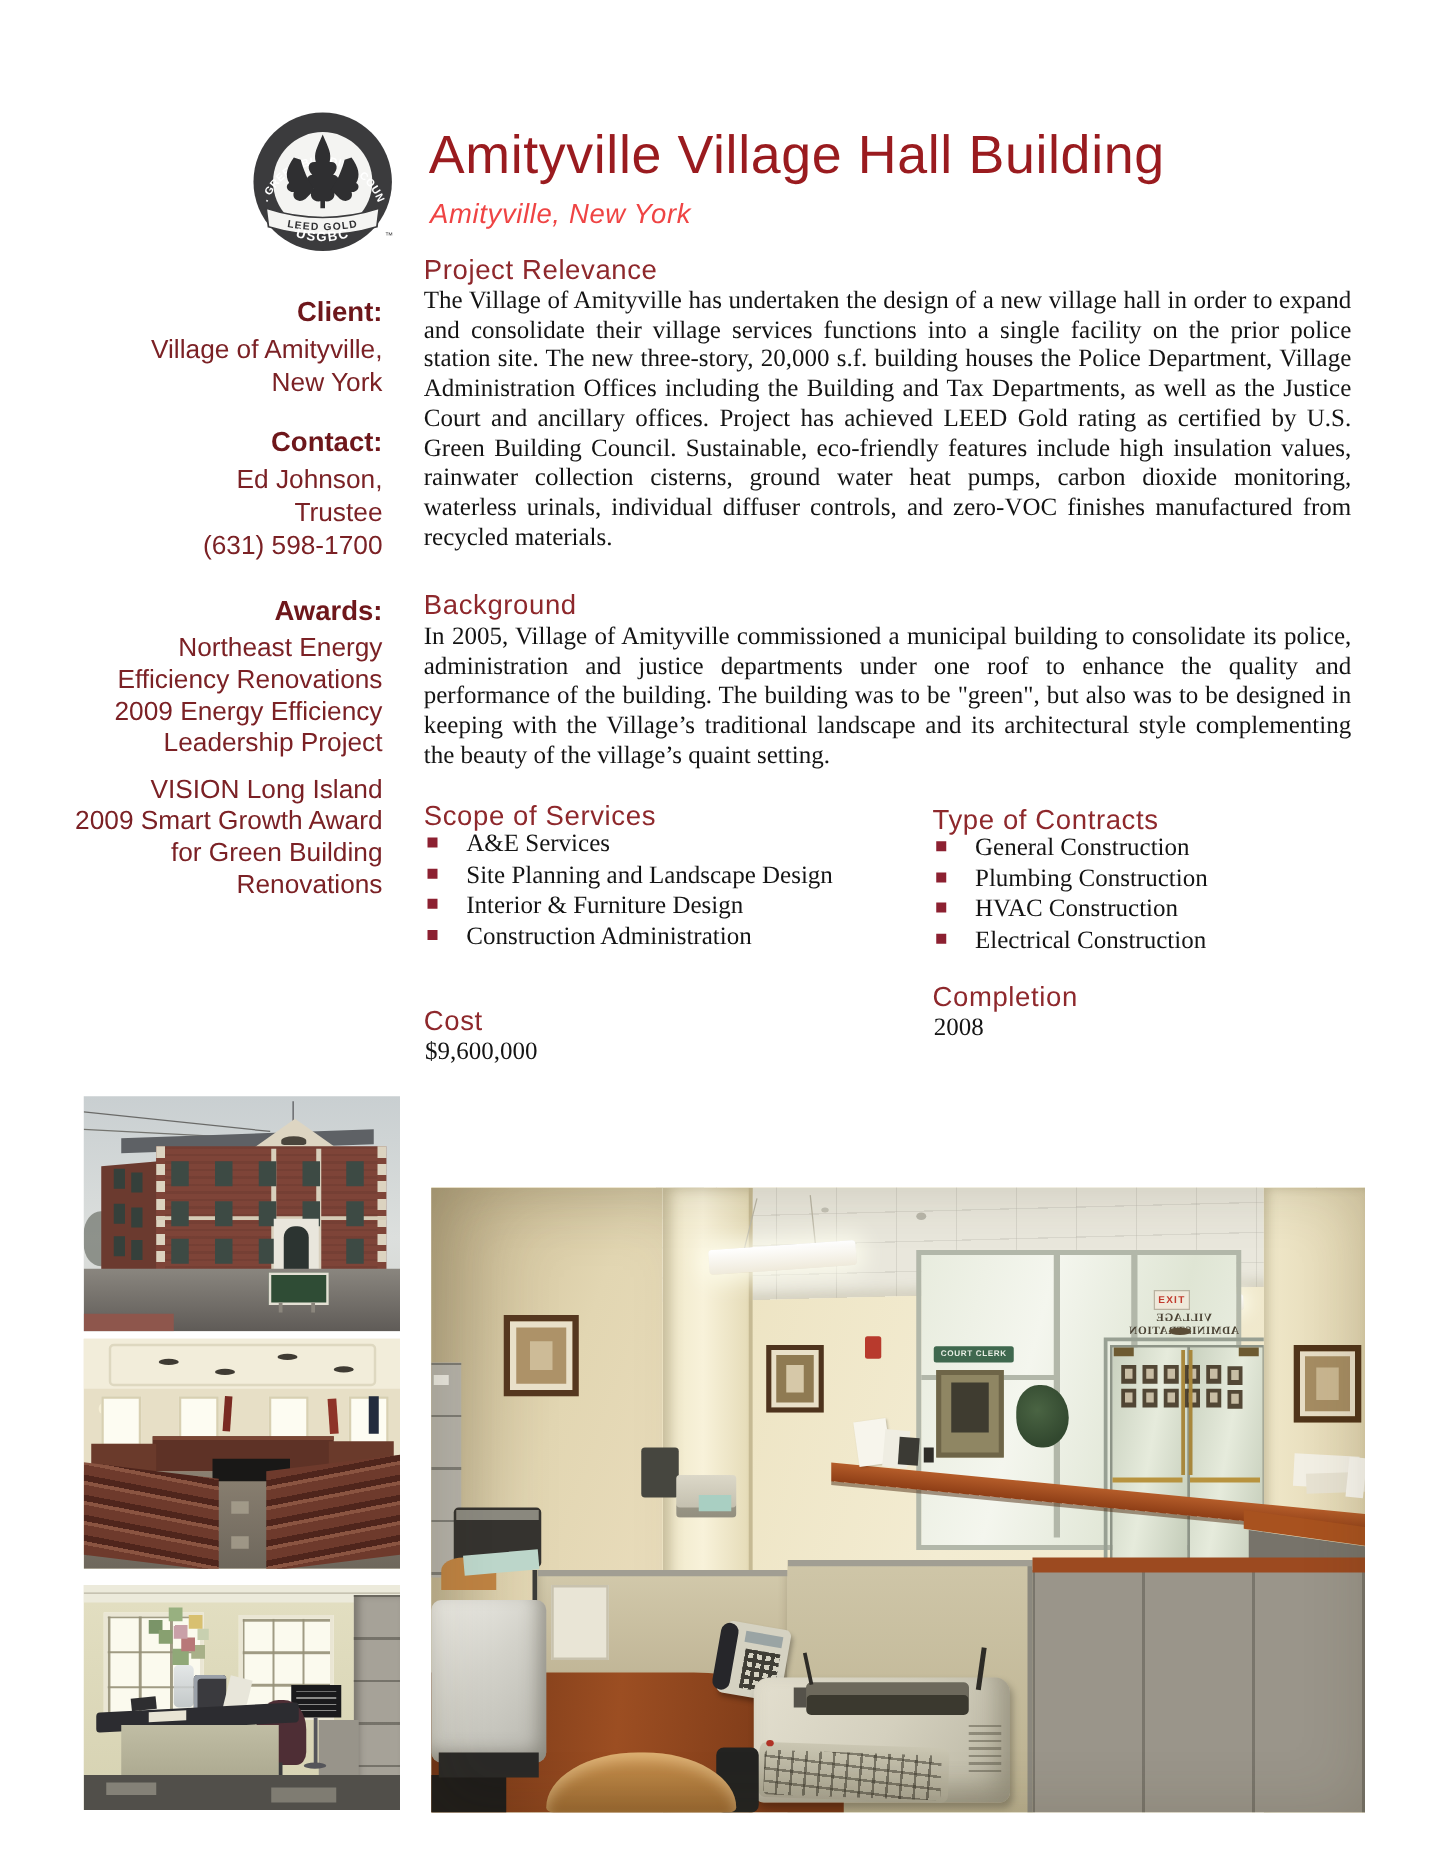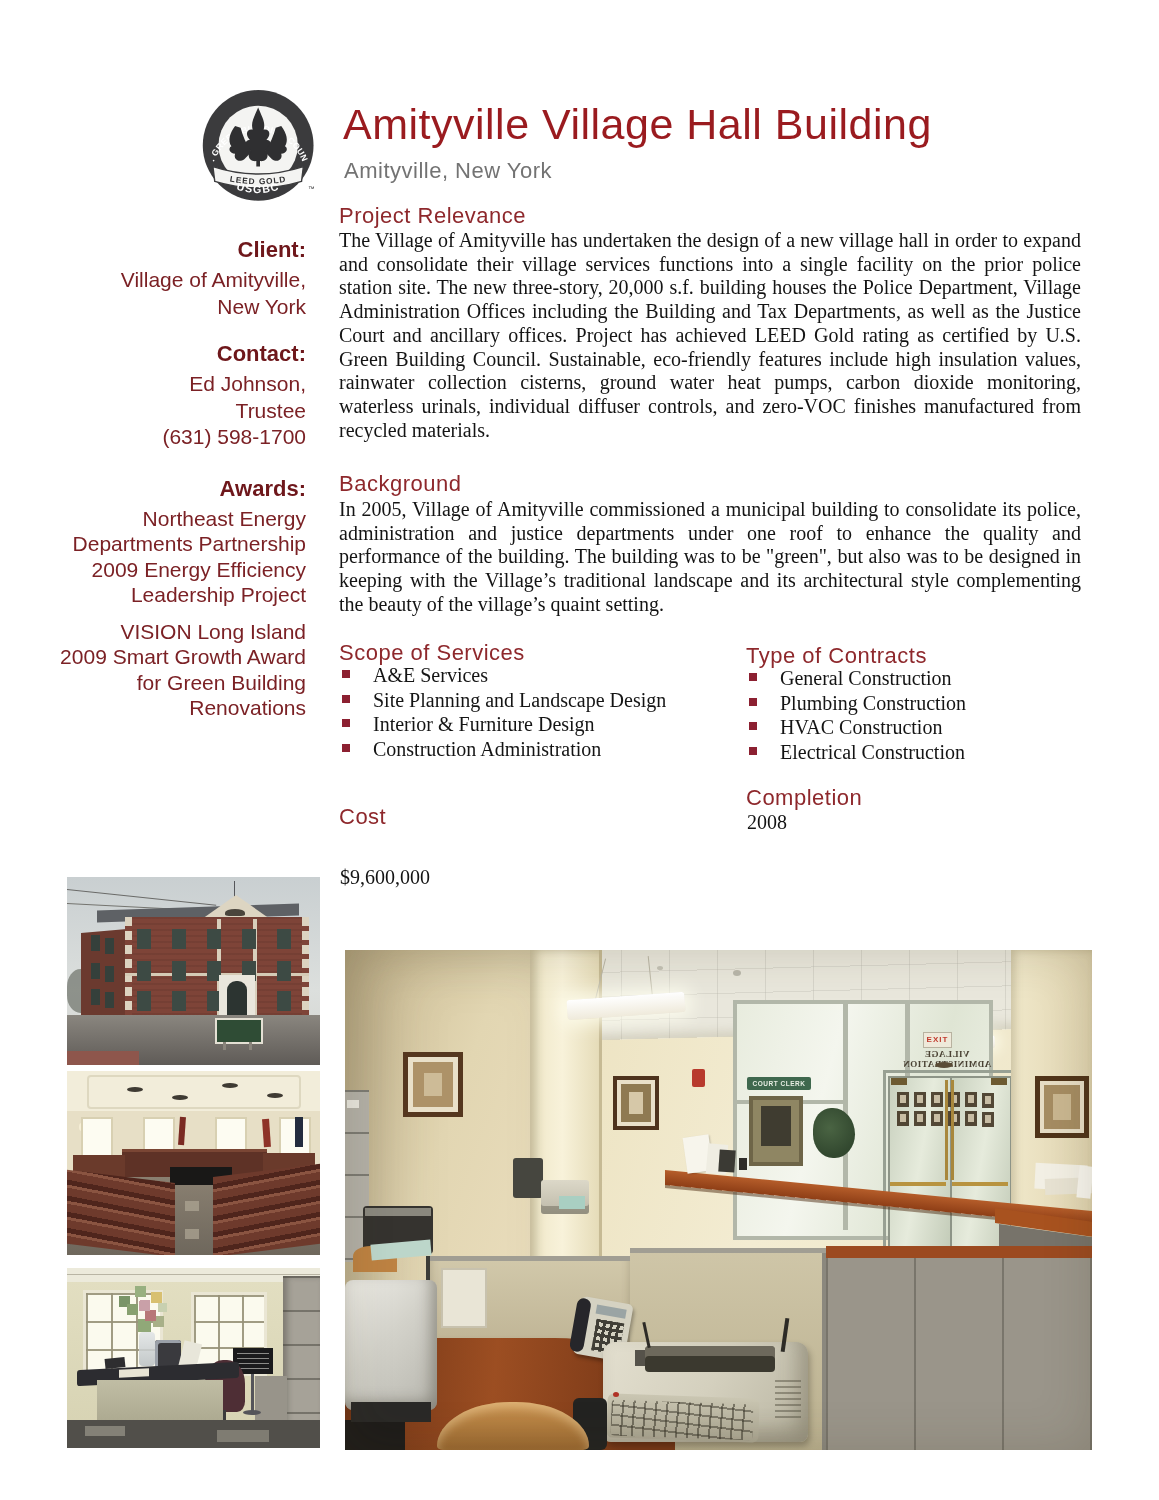--- a/index.html
+++ b/index.html
@@ -1,20 +1,20 @@
 <!DOCTYPE html>
 <html><head>
 <meta charset="utf-8">
 <style>
   html,body{margin:0;padding:0;background:#ffffff;}
   .page{position:relative;width:1159px;height:1500px;background:#fff;overflow:hidden;
         font-family:"Liberation Sans",sans-serif;}
   .title{position:absolute;left:343px;top:100px;font-size:43px;letter-spacing:0.5px;
          color:#9A1B1F;white-space:nowrap;}
-  .subtitle{position:absolute;left:344px;top:158px;font-size:22px;color:#737373;letter-spacing:0.5px;}
+  .subtitle{position:absolute;left:344px;top:158px;font-size:22px;color:#ef4444;letter-spacing:0.5px;font-style:italic;}
   .g-head{position:absolute;font-size:22px;color:#8E282C;letter-spacing:0.5px;white-space:nowrap;}
   .para{position:absolute;left:339px;width:742px;font-family:"Liberation Serif",serif;
         font-size:20px;line-height:23.7px;color:#141414;text-align:justify;}
   .blist{position:absolute;margin:0;padding:0;list-style:none;font-family:"Liberation Serif",serif;
          font-size:20px;color:#141414;}
   .blist li{position:relative;height:24.7px;padding-left:34px;white-space:nowrap;}
   .blist .sq{position:absolute;left:3px;top:6px;width:8px;height:8px;background:#8C2031;}
   .value{position:absolute;font-family:"Liberation Serif",serif;font-size:20px;color:#141414;}
   .sidebar{position:absolute;left:38px;width:268px;text-align:right;color:#7B2125;}
   .sb-label{font-size:22px;font-weight:bold;color:#6E171B;margin-bottom:4px;}
@@ -66,21 +66,21 @@
   <div class="sidebar abs" style="top:341px">
     <div class="sb-label">Contact:</div>
     <div class="sb-line">Ed Johnson,</div>
     <div class="sb-line">Trustee</div>
     <div class="sb-line">(631) 598-1700</div>
   </div>
   <div class="sidebar abs" style="top:476px">
     <div class="sb-label">Awards:</div>
     <div class="aw-group">
       <div class="aw-line">Northeast Energy</div>
-      <div class="aw-line">Departments Partnership</div>
+      <div class="aw-line">Efficiency Renovations</div>
       <div class="aw-line">2009 Energy Efficiency</div>
       <div class="aw-line">Leadership Project</div>
     </div>
     <div class="aw-group">
       <div class="aw-line">VISION Long Island</div>
       <div class="aw-line">2009 Smart Growth Award</div>
       <div class="aw-line">for Green Building</div>
       <div class="aw-line">Renovations</div>
     </div>
   </div>
@@ -104,21 +104,21 @@
     <li><span class="sq"></span><span>General Construction</span></li>
     <li><span class="sq"></span><span>Plumbing Construction</span></li>
     <li><span class="sq"></span><span>HVAC Construction</span></li>
     <li><span class="sq"></span><span>Electrical Construction</span></li>
   </ul>
 
   <div class="g-head" style="left:746px;top:785px">Completion</div>
   <div class="value" style="left:747px;top:811px">2008</div>
 
   <div class="g-head" style="left:339px;top:804px">Cost</div>
-  <div class="value" style="left:340px;top:866px">$9,600,000</div>
+  <div class="value" style="left:340px;top:830px">$9,600,000</div>
 
   <div class="photo" style="left:67px;top:877px;width:253px;height:188px;background:linear-gradient(#c9cfd1,#dcdfdd 60%,#d3d4d0)">
     <div class="abs" style="left:0;top:12px;width:150px;height:1px;background:#6a6a68;transform:rotate(6deg);transform-origin:left"></div>
     <div class="abs" style="left:0;top:26px;width:130px;height:1px;background:#74746f;transform:rotate(3deg);transform-origin:left"></div>
     <div class="abs" style="left:0;top:92px;width:34px;height:44px;background:#6c7168;border-radius:40%;opacity:.7"></div>
     <div class="abs" style="left:167px;top:4px;width:1px;height:26px;background:#55565a"></div>
     <div class="abs" style="left:30px;top:30px;width:202px;height:12px;background:#5e6165;transform:skewY(-2deg)"></div>
     <div class="abs" style="left:135px;top:18px;width:0;height:0;border-left:34px solid transparent;border-right:34px solid transparent;border-bottom:24px solid #ddd5c2"></div>
     <div class="abs" style="left:158px;top:32px;width:20px;height:7px;background:#4a453c;border-radius:50% 50% 20% 20%"></div>
     <div class="abs" style="left:14px;top:54px;width:46px;height:86px;background:#6b3a2f;transform:skewY(-5deg)"></div>

